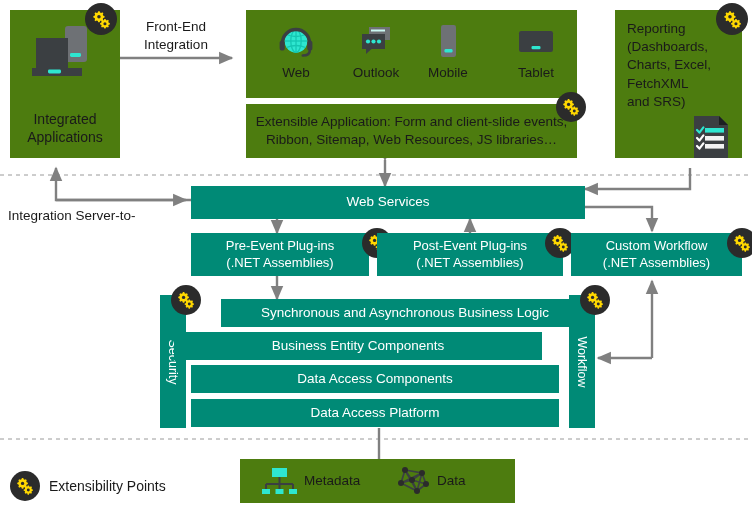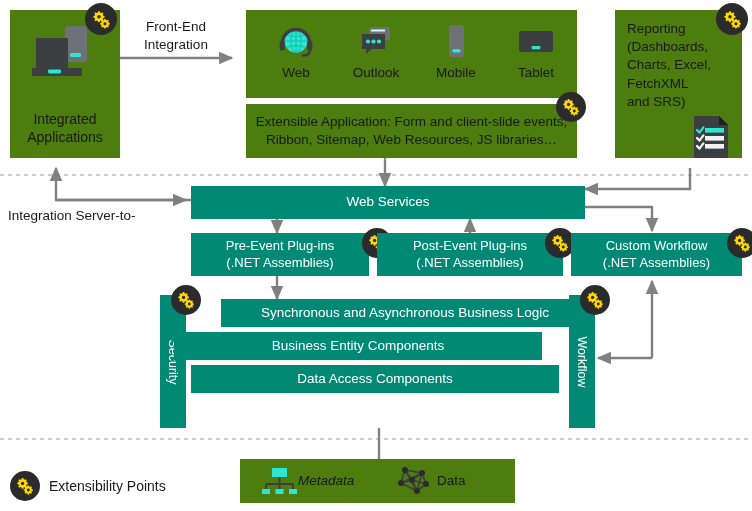--- a/index.html
+++ b/index.html
@@ -199,21 +199,21 @@
         <rect x="15" y="7.5" width="14" height="2" fill="#cbf9f3"></rect>
         <rect x="6" y="12" width="23" height="15" fill="#3b3f42"></rect>
         <path d="M10,27 L10,32 L15.5,27 Z" fill="#3b3f42"></path>
         <circle cx="12" cy="19.5" r="2.1" fill="#2ee6d0"></circle>
         <circle cx="17.5" cy="19.5" r="2.1" fill="#2ee6d0"></circle>
         <circle cx="23" cy="19.5" r="2.1" fill="#2ee6d0"></circle>
       </svg>
       <div class="icon-caption">Outlook</div>
     </div>
 
-    <div class="abs" style="left:172px; top:12px; width:76px;">
+    <div class="abs" style="left:164px; top:12px; width:76px;">
       <svg style="display:block;margin:0 auto;" width="40" height="40" viewBox="0 0 40 40">
         <rect x="13" y="3" width="15" height="32" rx="2.2" fill="#6e7175"></rect>
         <rect x="16.5" y="27" width="8" height="3.4" rx="1.2" fill="#2ee6d0"></rect>
       </svg>
       <div class="icon-caption">Mobile</div>
     </div>
 
     <div class="abs" style="left:252px; top:12px; width:76px;">
       <svg style="display:block;margin:0 auto;" width="40" height="40" viewBox="0 0 40 40">
         <rect x="3" y="9" width="34" height="21" rx="2.2" fill="#3b3f42"></rect>
@@ -340,20 +340,23 @@
   </div>
 
   <div class="abs teal-box" style="left:191px; top:299px; width:368px; height:28px;margin-left:30px;">
     <span>Synchronous and Asynchronous Business Logic</span>
   </div>
   <div class="abs teal-box" style="left:174px; top:332px; width:368px; height:28px;">
     <span>Business Entity Components</span>
   </div>
   <div class="abs teal-box" style="left:191px; top:365px; width:368px; height:28px;">
     <span>Data Access Components</span>
+  </div>
+  <div class="abs teal-box" style="left:191px; top:399px; width:368px; height:28px;">
+    <span>Data Access Platform</span>
   </div>
 
   <div class="abs vbar" style="left:569px; top:295px; width:26px; height:133px;">
     <span class="vert-label">Workflow</span>
   </div>
   <div class="abs gear-badge" style="left:580px; top:285px;">
     <svg width="20" height="20" viewBox="0 0 21 21">
       <g fill="#ffd800">
         <path d="M7.2,2.2 l1.5,0 l0.35,1.25 l1.15,0.5 l1.15,-0.62 l1.05,1.05 l-0.62,1.15 l0.5,1.15 l1.25,0.35 l0,1.5 l-1.25,0.35 l-0.5,1.15 l0.62,1.15 l-1.05,1.05 l-1.15,-0.62 l-1.15,0.5 l-0.35,1.25 l-1.5,0 l-0.35,-1.25 l-1.15,-0.5 l-1.15,0.62 l-1.05,-1.05 l0.62,-1.15 l-0.5,-1.15 l-1.25,-0.35 l0,-1.5 l1.25,-0.35 l0.5,-1.15 l-0.62,-1.15 l1.05,-1.05 l1.15,0.62 l1.15,-0.5 z"></path>
         <circle cx="7.95" cy="7.75" r="1.75" fill="#2b2b2b"></circle>
@@ -371,21 +374,21 @@
           <line x1="19.5" y1="12" x2="19.5" y2="19"></line>
           <line x1="6" y1="19" x2="33" y2="19"></line>
           <line x1="6" y1="19" x2="6" y2="24"></line>
           <line x1="19.5" y1="19" x2="19.5" y2="24"></line>
           <line x1="33" y1="19" x2="33" y2="24"></line>
         </g>
         <rect x="2" y="24" width="8" height="5" fill="#2ee6d0"></rect>
         <rect x="15.5" y="24" width="8" height="5" fill="#2ee6d0"></rect>
         <rect x="29" y="24" width="8" height="5" fill="#2ee6d0"></rect>
       </svg>
-      <span class="lbl" style="font-style:italic;">Metadata</span>
+      <span class="lbl" style="margin-left:6px;">Metadata</span>
     </div>
     <div class="abs" style="left:155px; top:4px; width:115px; height:36px; display:flex; align-items:center;">
       <svg width="36" height="34" viewBox="0 0 36 34">
         <g stroke="#3b3f42" stroke-width="1.7" fill="none">
           <path d="M10,6 L27,9 L22,27 L6,19 Z"></path>
           <line x1="10" y1="6" x2="22" y2="27"></line>
           <line x1="27" y1="9" x2="6" y2="19"></line>
           <line x1="10" y1="6" x2="17" y2="16"></line>
           <line x1="27" y1="9" x2="17" y2="16"></line>
           <line x1="22" y1="27" x2="17" y2="16"></line>

